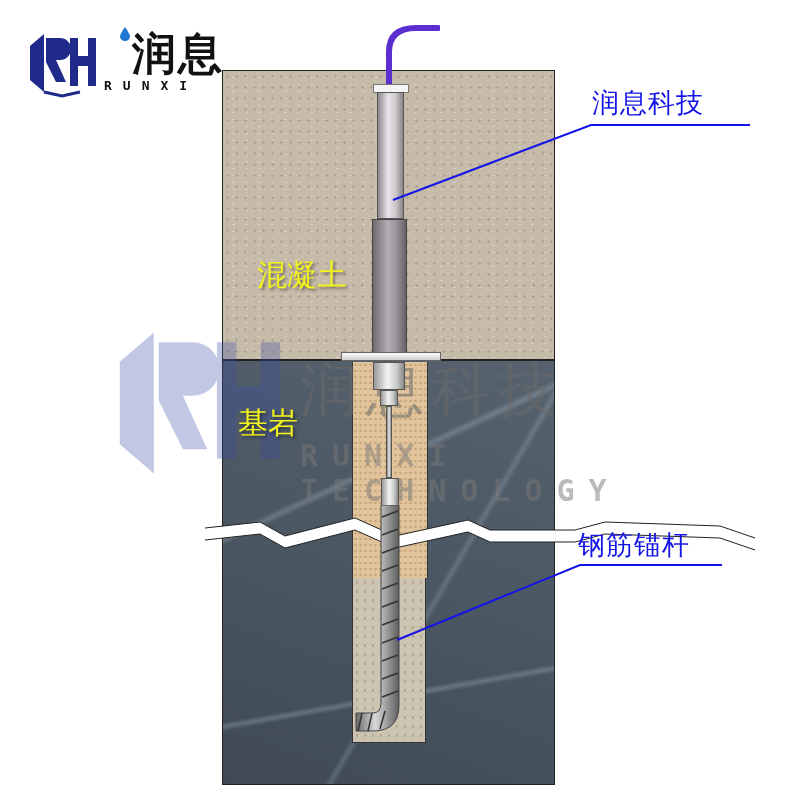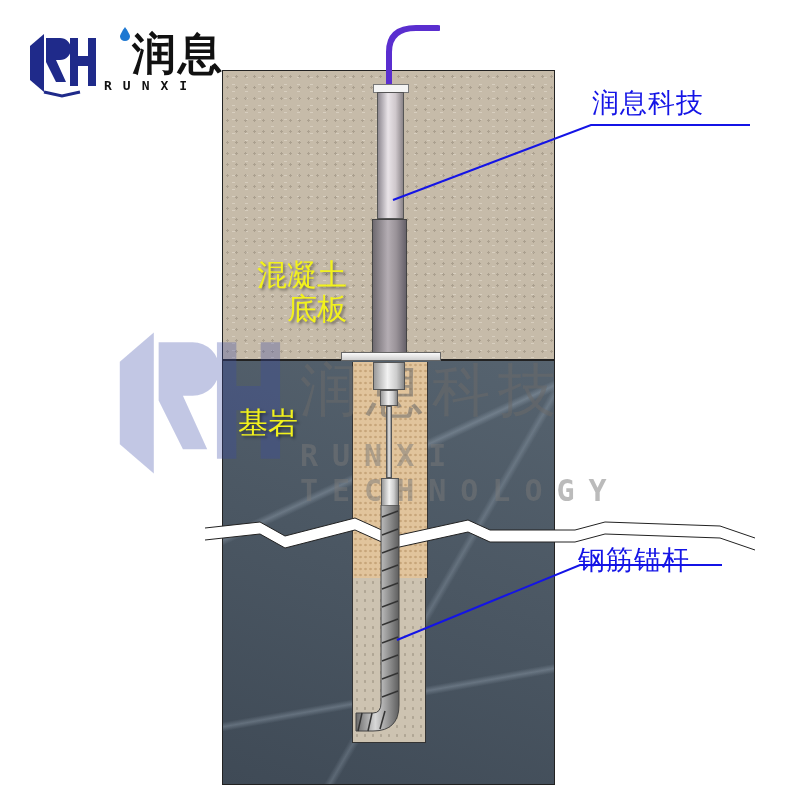--- a/index.html
+++ b/index.html
@@ -130,23 +130,22 @@
     <line x1="42" y1="174" x2="58" y2="168"></line>
       <line x1="42" y1="192" x2="58" y2="186"></line>
     <line x1="22" y1="208" x2="18" y2="226"></line>
       <line x1="32" y1="208" x2="28" y2="226"></line>
       <line x1="45" y1="206" x2="40" y2="224"></line>
   </g>
 </svg>
 
 <div class="yellow-label" style="left:222px;top:258px;width:125px;">
   <div>混凝土</div>
-  <div>底板</div>
 </div>
 <div class="yellow-label" style="left:238px;top:406px;">基岩</div>
 
 <svg class="leader" viewBox="0 0 800 800">
   <path d="M393 200 L591 125 L750 125" stroke="#1414e6" stroke-width="2" fill="none"></path>
   <path d="M397 640 L580 565 L722 565" stroke="#1414e6" stroke-width="2" fill="none"></path>
 </svg>
 
 <div class="blue-label" style="left:592px;top:88px;">润息科技</div>
-<div class="blue-label" style="left:578px;top:530px;margin-top:15px;">钢筋锚杆</div>
+<div class="blue-label" style="left:578px;top:530px;">钢筋锚杆</div>
 
 </body></html>

